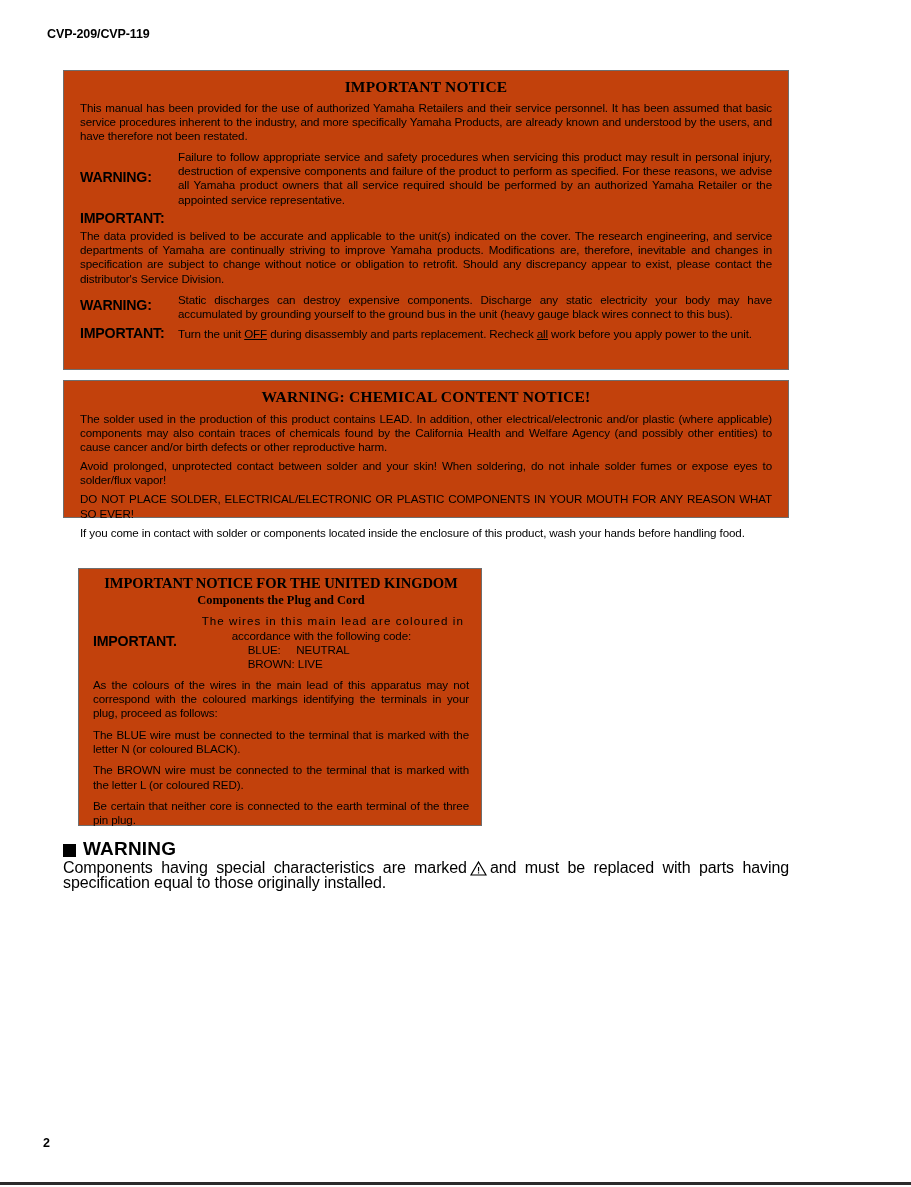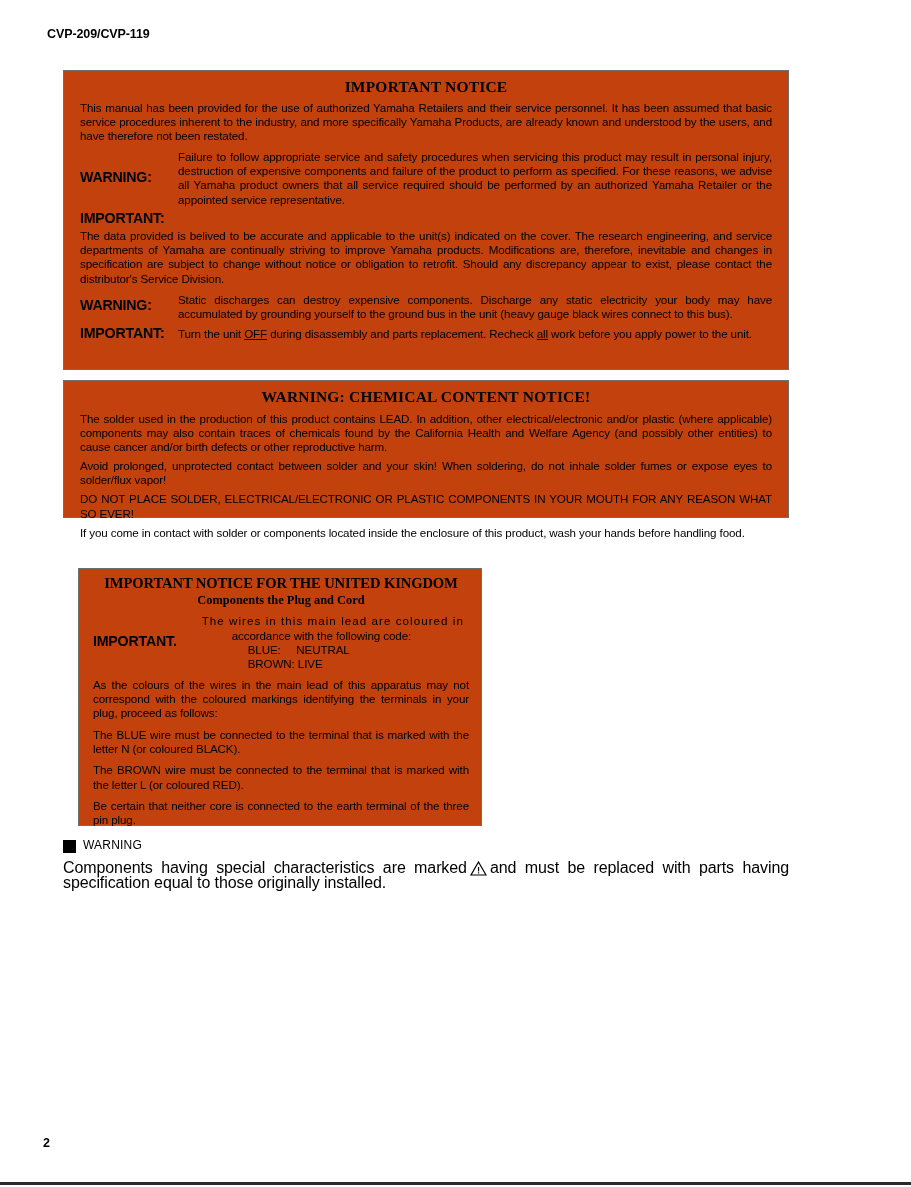--- a/index.html
+++ b/index.html
@@ -163,22 +163,22 @@
   }
   .sq-bullet {
     width: 13px; height: 13px;
     background: #000;
     display: inline-block;
     margin-right: 7px;
     position: relative;
     top: 1px;
   }
   .warning-head .wh-text {
-    font-size: 12px;
-    font-weight: normal;
+    font-size: 19px;
+    font-weight: bold;
     letter-spacing: 0.2px;
   }
 
   .warning-para {
     position: absolute;
     left: 63px; top: 861px;
     width: 726px;
     font-size: 16px;
     line-height: 14.3px;
     text-align: justify;

